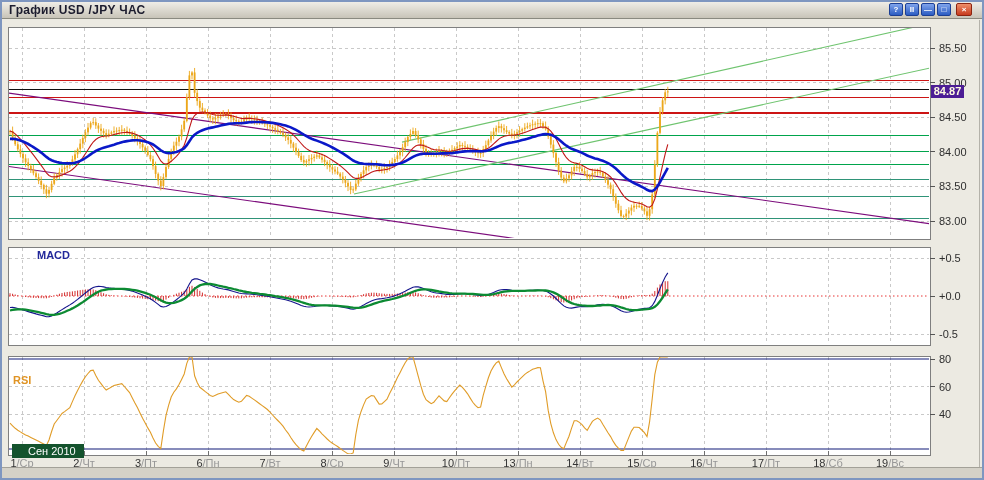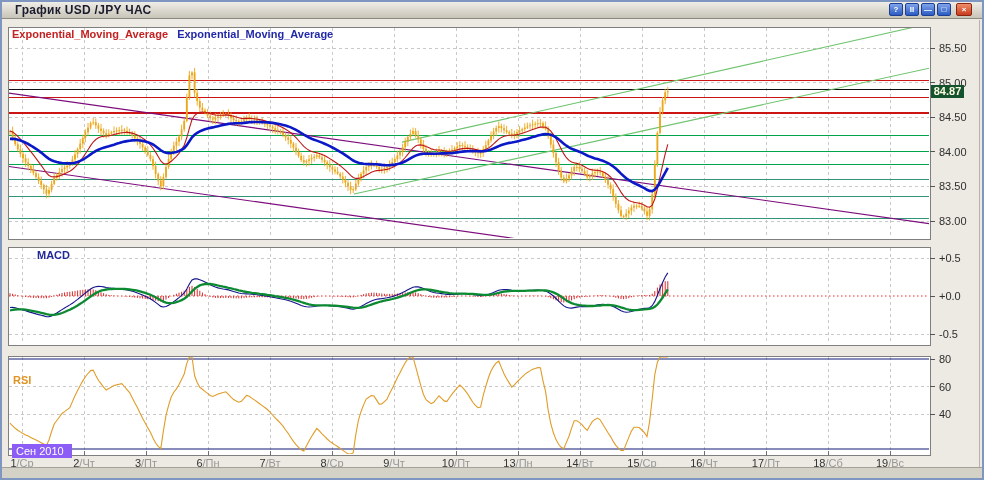--- a/index.html
+++ b/index.html
@@ -1,30 +1,30 @@
 <!DOCTYPE html>
 <html><head>
 <meta charset="utf-8">
 <style>
   html,body{margin:0;padding:0;background:#9aa8bf;font-family:"Liberation Sans",sans-serif;}
   .window{position:relative;width:984px;height:480px;background:#eceae2;border:2px solid #7e96c0;box-sizing:border-box;overflow:hidden;}
   .titlebar{position:absolute;left:0;top:0;width:100%;height:16px;background:linear-gradient(#efede7,#c8c4b8);border-bottom:1px solid #8a8a80;z-index:30;display:flex;align-items:center;}
-  .title{font-size:12px;font-weight:bold;color:#1c1c2e;padding-left:13px;letter-spacing:.3px;}
+  .title{font-size:12px;font-weight:bold;color:#1c1c2e;padding-left:7px;letter-spacing:.3px;}
   .winbtns{position:absolute;right:10px;top:1px;display:flex;gap:2px;z-index:31;}
   .wbtn{width:14px;height:13px;border:1px solid #1c3f94;border-radius:2px;background:linear-gradient(#7fa4ec,#2c5cc2);color:#fff;font-size:8px;font-weight:bold;display:flex;align-items:center;justify-content:center;cursor:pointer;box-sizing:border-box;}
   .wbtn.close{background:linear-gradient(#ef8f6a,#c63b1e);border-color:#8c2410;margin-left:3px;width:16px;}
   #chart-svg{position:absolute;left:0;top:0;z-index:5;}
   .legend{position:absolute;left:10px;top:26px;z-index:10;font-size:11px;font-weight:bold;white-space:nowrap;}
   .legend .l1{color:#c32222;}
   .legend .l2{color:#2229a8;margin-left:6px;}
   .panel-label{position:absolute;z-index:10;font-size:11px;font-weight:bold;}
   .macd-label{left:11px;top:247px;color:#22289a;margin-left:24px;}
   .rsi-label{left:11px;top:372px;color:#e09424;}
-  .month-box{position:absolute;left:10px;top:442px;z-index:11;background:#8b5cf6;color:#fff;font-size:11px;padding:1px 8px 1px 4px;height:12px;line-height:12px;}
-  .price-tag{position:absolute;left:929px;top:83px;width:33px;height:13px;z-index:12;background:#14532d;color:#fffbe0;font-size:11px;font-weight:bold;text-align:center;line-height:13px;}
+  .month-box{position:absolute;left:10px;top:442px;z-index:11;background:#14532d;color:#fff;font-size:11px;padding:1px 8px 1px 16px;height:12px;line-height:12px;}
+  .price-tag{position:absolute;left:929px;top:83px;width:33px;height:13px;z-index:12;background:#4c1d95;color:#fffbe0;font-size:11px;font-weight:bold;text-align:center;line-height:13px;}
   .bottom-strip{position:absolute;left:0;bottom:0;width:100%;height:10px;background:#d4d1c7;border-top:1px solid #a3a198;z-index:20;}
 </style>
 </head>
 <body>
 
 <div class="window">
   <div class="titlebar">
     <span class="title">График USD /JPY  ЧАС</span>
   </div>
   <div class="winbtns">
@@ -971,22 +971,18 @@
         <text x="702" y="465" text-anchor="middle" font-size="11" font-family="Liberation Sans, sans-serif"><tspan fill="#333333">16</tspan><tspan fill="#979797">/Чт</tspan></text>
         <line x1="764" y1="449" x2="764" y2="454" stroke="#707070" shape-rendering="crispEdges"></line>
         <text x="764" y="465" text-anchor="middle" font-size="11" font-family="Liberation Sans, sans-serif"><tspan fill="#333333">17</tspan><tspan fill="#979797">/Пт</tspan></text>
         <line x1="826" y1="449" x2="826" y2="454" stroke="#707070" shape-rendering="crispEdges"></line>
         <text x="826" y="465" text-anchor="middle" font-size="11" font-family="Liberation Sans, sans-serif"><tspan fill="#333333">18</tspan><tspan fill="#979797">/Сб</tspan></text>
         <line x1="888" y1="449" x2="888" y2="454" stroke="#707070" shape-rendering="crispEdges"></line>
         <text x="888" y="465" text-anchor="middle" font-size="11" font-family="Liberation Sans, sans-serif"><tspan fill="#333333">19</tspan><tspan fill="#979797">/Вс</tspan></text>
       </g>
     </svg>
 
-  <div class="legend">
-    <span class="l1">Exponential_Moving_Average</span>
-    <span class="l2">Exponential_Moving_Average</span>
-  </div>
   <div class="panel-label macd-label">MACD</div>
   <div class="panel-label rsi-label">RSI</div>
   <div class="month-box">Сен 2010</div>
   <div class="price-tag">84.87</div>
   <div class="bottom-strip"></div>
 </div>
 
 </body></html>

